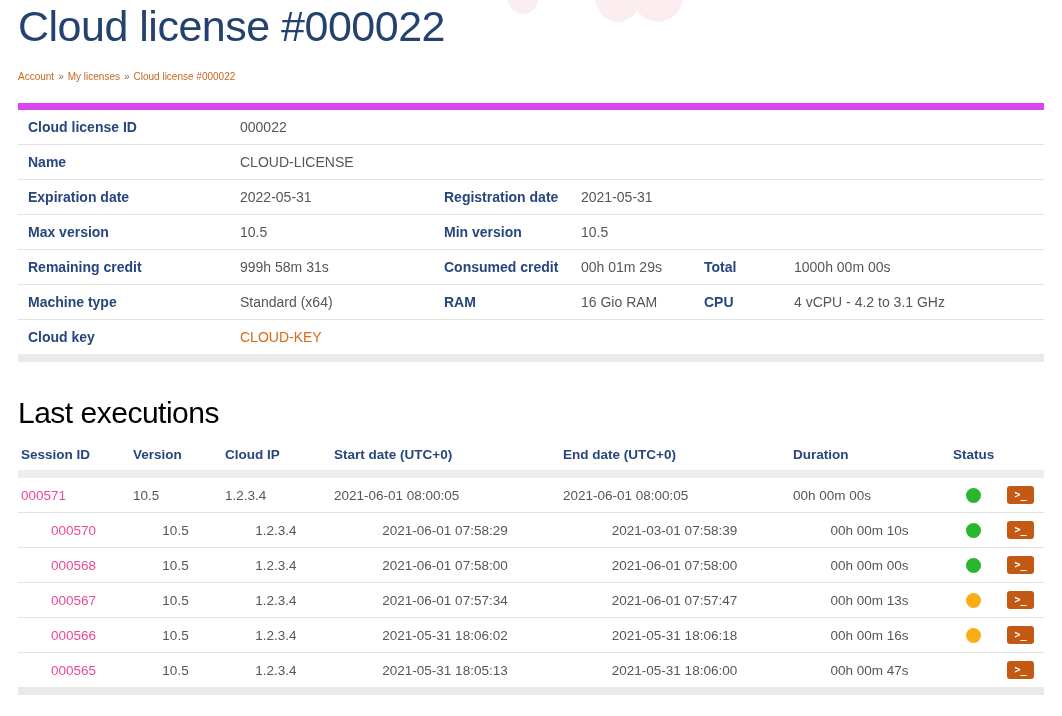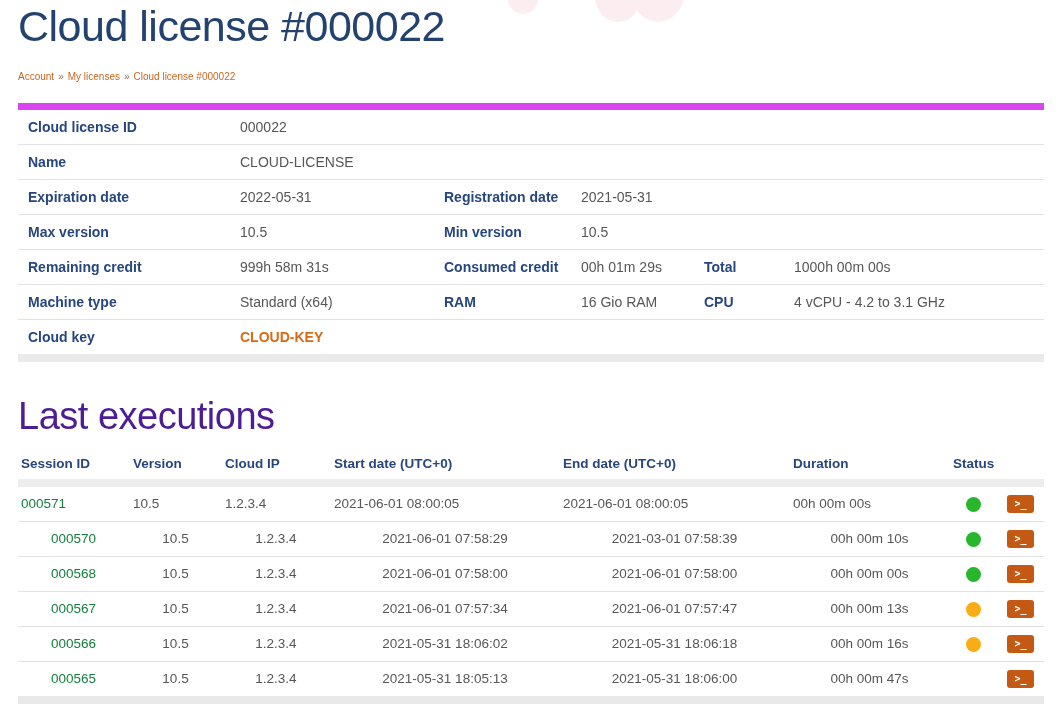--- a/index.html
+++ b/index.html
@@ -30,41 +30,41 @@
     font-size:14px;
   }
   table.details tr + tr th, table.details tr + tr td { border-top:1px solid #e2e2e2; }
   table.details th, table.details td { padding:9px 4px 9px 10px; vertical-align:middle; }
   table.details th {
     text-align:left; font-weight:bold; color:#26467d; white-space:nowrap;
   }
   table.details th.r { padding:9px 4px; }
   table.details td { color:#565656; }
   table.details td.ind { padding-left:16px; }
-  a.key-link { color:#d96a14; text-decoration:none; font-weight:bold; cursor:pointer; }
+  a.key-link { color:#d96a14; text-decoration:none; font-weight:normal; cursor:pointer; }
 
   
   h2.subtitle {
     margin:34px 0 12px 0;
-    font-size:38px; font-weight:300; letter-spacing:-0.5px;
-    color:#4c1d95; line-height:1.1;
+    font-size:30px; font-weight:300; letter-spacing:-0.5px;
+    color:#000000; line-height:1.1;
   }
   table.exec {
     width:100%; border-collapse:collapse; font-size:13.5px; table-layout:fixed;
   }
   table.exec thead th {
     text-align:left; font-weight:bold; color:#26467d;
     padding:6px 4px 8px 3px; border-bottom:8px solid #ededed; white-space:nowrap;
   }
   table.exec thead th.c { text-align:right; }
   table.exec tbody td { padding:8px 4px 8px 3px; color:#565656; }
   table.exec tbody tr + tr td { border-top:1px solid #e2e2e2;text-align:center; }
   table.exec tbody tr:last-child td { border-bottom:8px solid #e9e9e9; }
   table.exec td.c { text-align:center; }
-  a.session-link { color:#15803d; text-decoration:none; cursor:pointer; }
+  a.session-link { color:#ec4899; text-decoration:none; cursor:pointer; }
   .dot {
     display:inline-block; width:15px; height:15px; border-radius:50%;
     vertical-align:middle;
   }
   .term-btn {
     display:inline-block; width:27px; height:18px; border-radius:3px;
     background:#c45914; color:#ffffff; text-align:center; cursor:pointer;
     font-family:"DejaVu Sans Mono", monospace; font-size:10px; font-weight:bold;
     line-height:17px; letter-spacing:0px;
   }

